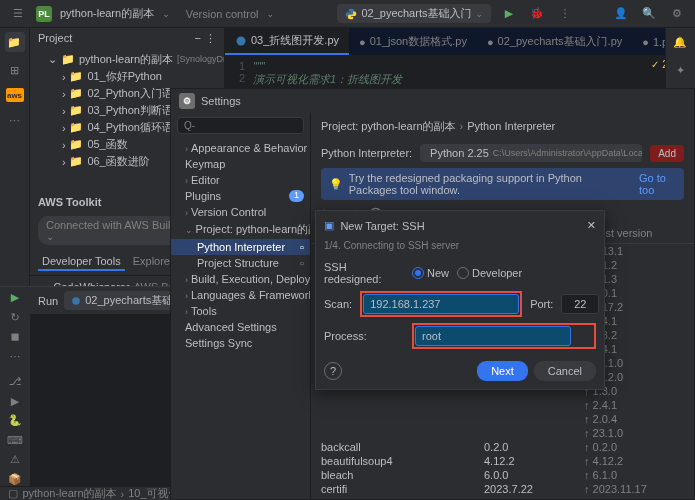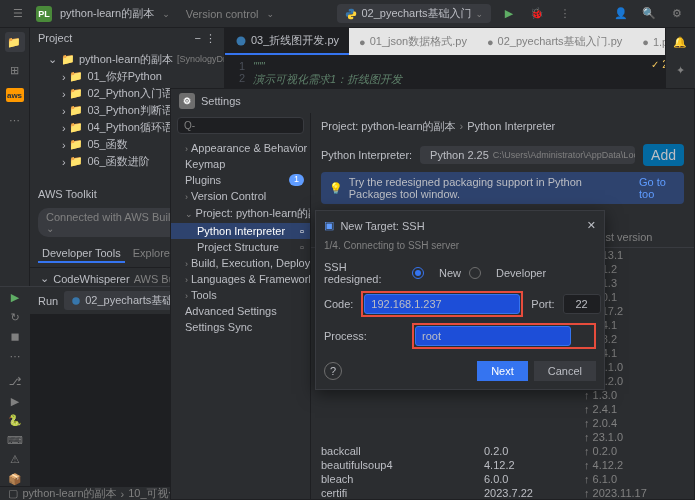--- a/index.html
+++ b/index.html
@@ -17,29 +17,29 @@
 .main{display:flex;height:calc(100% - 28px)}
 .lrail{width:30px;background:#2b2d30;border-right:1px solid #1e1f22;display:flex;flex-direction:column;align-items:center;padding-top:4px;gap:8px}
 .rail-ic{width:20px;height:20px;display:flex;align-items:center;justify-content:center;color:#808080;cursor:pointer}
 .rail-ic.active{background:#393b40;border-radius:3px}
 .aws{background:#ff9900;color:#232f3e;font-size:8px;font-weight:bold;width:18px;height:14px;border-radius:2px;display:flex;align-items:center;justify-content:center}
 .sidebar{width:195px;background:#2b2d30;border-right:1px solid #1e1f22;overflow:hidden}
 .sb-hdr{padding:4px 8px;display:flex;align-items:flex-start;justify-content:space-between;color:#bcbec4}
 .tree{padding:2px 0;font-size:11px}
 .tree-item{padding:1px 4px 1px 18px;display:flex;align-items:center;gap:4px;white-space:nowrap;overflow:hidden}
 .tree-item.l2{padding-left:32px}
-.sb-sec{padding:4px 8px;color:#bcbec4;font-weight:normal;margin-top:12px}
+.sb-sec{padding:4px 8px;color:#bcbec4;font-weight:bold;margin-top:20px}
 .sb-pill{margin:4px 8px;padding:3px 8px;background:#393b40;border-radius:10px;font-size:10px;color:#808080;display:inline-block}
 .tabs2{display:flex;padding:4px 8px;gap:4px;border-bottom:1px solid #1e1f22}
 .tab2{padding:2px 4px;color:#808080;cursor:pointer}
 .tab2.active{color:#bcbec4;border-bottom:2px solid #3574f0}
 .cw-list{padding:2px 8px}
 .cw-item{padding:2px 4px 2px 16px;display:flex;align-items:center;gap:4px;font-size:10px;white-space:nowrap;overflow:hidden}
 .content{flex:1;display:flex;flex-direction:column;overflow:hidden}
-.ed-tabs{height:28px;background:#e5e5e5;display:flex;align-items:center;border-bottom:1px solid #1e1f22;overflow:hidden}
+.ed-tabs{height:28px;background:#0f172a;display:flex;align-items:center;border-bottom:1px solid #1e1f22;overflow:hidden}
 .ed-tab{padding:0 10px;height:100%;display:flex;align-items:center;gap:4px;font-size:11px;color:#808080;cursor:pointer;white-space:nowrap}
 .ed-tab.active{background:#1e1f22;color:#bcbec4;border-bottom:2px solid #3574f0}
 .ed-body{background:#1e1f22;padding:4px 8px;height:40px;overflow:hidden;position:relative}
 .ed-line{display:flex;gap:8px;font-size:11px}
 .lineno{color:#4b5059;width:12px;text-align:right}
 .code-cn{color:#5f826b;font-style:italic}
 .settings-overlay{position:absolute;left:170px;top:88px;right:0;bottom:0;background:#2b2d30;border:1px solid #1e1f22;display:flex;flex-direction:column;z-index:10}
 .set-hdr{padding:4px 8px;display:flex;align-items:center;gap:6px;color:#bcbec4}
 .set-body{display:flex;flex:1;overflow:hidden}
 .set-left{width:140px;border-right:1px solid #1e1f22;overflow:hidden}
@@ -48,44 +48,44 @@
 .set-item{padding:2px 6px 2px 14px;cursor:pointer;white-space:nowrap;overflow:hidden}
 .set-item.sel{background:#2e436e;color:#fff}
 .set-item.l2{padding-left:26px}
 .set-item .ex{color:#808080;margin-right:3px;font-size:9px}
 .set-right{flex:1;display:flex;flex-direction:column;overflow:hidden}
 .bc{padding:6px 10px;font-size:11px;color:#bcbec4}
 .bc .sep{color:#808080;margin:0 4px}
 .interp-row{padding:4px 10px;display:flex;align-items:center;gap:8px;font-size:11px}
 .interp-sel{flex:1;padding:3px 6px;background:#393b40;border-radius:4px;display:flex;align-items:center;gap:4px;overflow:hidden;white-space:nowrap;font-size:10px}
 .interp-sel .path{color:#808080;font-size:9px}
-.add-btn{padding:3px 8px;background:#0369a1;border-radius:4px;cursor:pointer;font-size:14px}
+.add-btn{padding:3px 8px;background:#7f1d1d;border-radius:4px;cursor:pointer;font-size:10px}
 .tip-bar{margin:2px 10px;padding:4px 8px;background:#2e436e;border-radius:4px;display:flex;align-items:center;gap:6px;font-size:10.5px}
 .tip-bar .lnk{color:#5f9cff;margin-left:auto}
 .pkg-tools{padding:4px 10px;display:flex;gap:8px;color:#808080}
 .pkg-hdr{padding:4px 10px;display:grid;grid-template-columns:1fr 100px 100px;font-size:10.5px;color:#808080;border-bottom:1px solid #393b40}
 .pkg-list{flex:1;overflow:hidden}
 .pkg-row{padding:1px 10px;display:grid;grid-template-columns:1fr 100px 100px;font-size:10.5px}
 .pkg-row .up{color:#808080}
 .pkg-row .up::before{content:"↑ ";color:#808080}
 .ssh-dialog{position:absolute;left:315px;top:210px;width:290px;background:#2b2d30;border:1px solid #393b40;z-index:20;padding:8px;box-shadow:0 4px 16px rgba(0,0,0,0.5)}
 .ssh-hdr{display:flex;align-items:center;gap:6px;margin-bottom:8px}
 .ssh-close{margin-left:auto;cursor:pointer;color:#bcbec4}
 .ssh-step{font-size:10px;color:#808080;margin-bottom:10px}
 .ssh-row{display:flex;align-items:center;gap:8px;margin-bottom:6px;font-size:11px}
 .ssh-lbl{width:80px}
-.radio{display:flex;align-items:center;gap:15px}
+.radio{display:flex;align-items:center;gap:3px}
 .radio-dot{width:12px;height:12px;border:1px solid #6e6e6e;border-radius:50%;display:flex;align-items:center;justify-content:center}
 .radio-dot.on::after{content:"";width:6px;height:6px;background:#3574f0;border-radius:50%}
 .radio-dot.on{border-color:#3574f0}
-.inp{flex:1;padding:3px 6px;background:#1d4ed8;border:1px solid #3574f0;color:#bcbec4;border-radius:3px;font-size:11px}
+.inp{flex:1;padding:3px 6px;background:#0c4a6e;border:1px solid #3574f0;color:#bcbec4;border-radius:3px;font-size:11px}
 .inp-box{border:2.5px solid #e74c3c;padding:1px}
 .port-inp{width:38px;padding:3px 6px;background:#1e1f22;border:1px solid #393b40;color:#bcbec4;border-radius:3px;text-align:center}
 .ssh-btns{display:flex;gap:6px;justify-content:flex-end;margin-top:12px;align-items:center}
-.btn{padding:4px 14px;border-radius:0;cursor:pointer;font-size:11px}
+.btn{padding:4px 14px;border-radius:9px;cursor:pointer;font-size:11px}
 .btn-primary{background:#3574f0;color:#fff}
 .btn-sec{background:#393b40;color:#bcbec4}
 .help{width:18px;height:18px;border:1px solid #6e6e6e;border-radius:50%;display:flex;align-items:center;justify-content:center;margin-right:auto}
 .run-panel{position:absolute;left:0;right:0;bottom:14px;height:200px;background:#1e1f22;border-top:1px solid #393b40;display:flex;z-index:5}
 .run-rail{width:30px;background:#2b2d30;display:flex;flex-direction:column;align-items:center;padding-top:4px;gap:6px}
 .run-body{flex:1;padding:4px 8px;font-family:Consolas,monospace;font-size:11px;overflow:hidden}
 .run-tab{padding:4px 8px;display:flex;align-items:center;gap:6px;background:#2b2d30}
 .statusbar{position:absolute;bottom:0;left:0;right:0;height:14px;background:#2b2d30;border-top:1px solid #1e1f22;display:flex;align-items:center;padding:0 8px;font-size:10px;color:#808080;gap:4px}
 .rrail{position:absolute;right:0;top:28px;bottom:14px;width:30px;background:#2b2d30;border-left:1px solid #1e1f22;display:flex;flex-direction:column;align-items:center;padding-top:4px;gap:8px;z-index:6}
 svg{display:block}
@@ -283,20 +283,21 @@
   <div class="set-hdr">
     <span class="proj-badge" style="background:#6e6e6e">⚙</span>
     <span>Settings</span>
   </div>
   <div class="set-body">
     <div class="set-left">
       <div class="search-bx">Q-</div>
       <div class="set-tree">
         <div class="set-item"><span class="ex">›</span><span>Appearance &amp; Behavior</span></div>
         <div class="set-item"><span>Keymap</span></div>
+        <div class="set-item"><span class="ex">›</span><span>Editor</span></div>
         <div class="set-item" style="display:flex;justify-content:space-between">
             <span>Plugins</span>
             <span style="background:#5f9cff;color:#fff;border-radius:8px;padding:0 5px;font-size:9px">1</span>
           </div>
         <div class="set-item"><span class="ex">›</span><span>Version Control</span></div>
         <div class="set-item"><span class="ex">⌄</span><span>Project: python-learn的副本</span> </div>
         <div class="set-item l2 sel"><span>Python Interpreter</span> <span style="float:right">▫</span></div>
         <div class="set-item l2"><span>Project Structure</span> <span style="color:#808080;float:right">▫</span></div>
         <div class="set-item"><span class="ex">›</span><span>Build, Execution, Deployment</span></div>
         <div class="set-item"><span class="ex">›</span><span>Languages &amp; Frameworks</span></div>
@@ -449,21 +450,21 @@
     <span class="radio">
         <span class="radio-dot on"></span>
         <span>New</span>
       </span>
     <span class="radio">
         <span class="radio-dot"></span>
         <span>Developer</span>
       </span>
   </div>
   <div class="ssh-row">
-    <span class="ssh-lbl">Code:</span>
+    <span class="ssh-lbl">Scan:</span>
     <span class="inp-box" style="flex:1"><input class="inp" value="192.168.1.237" style=""></span>
     <span>Port:</span>
     <input class="port-inp" value="22" style="">
   </div>
   <div class="ssh-row">
     <span class="ssh-lbl">Process:</span>
     <span class="inp-box" style="flex:1"><input class="inp" value="root" style=""></span>
   </div>
   <div class="ssh-btns">
     <span class="help">?</span>

